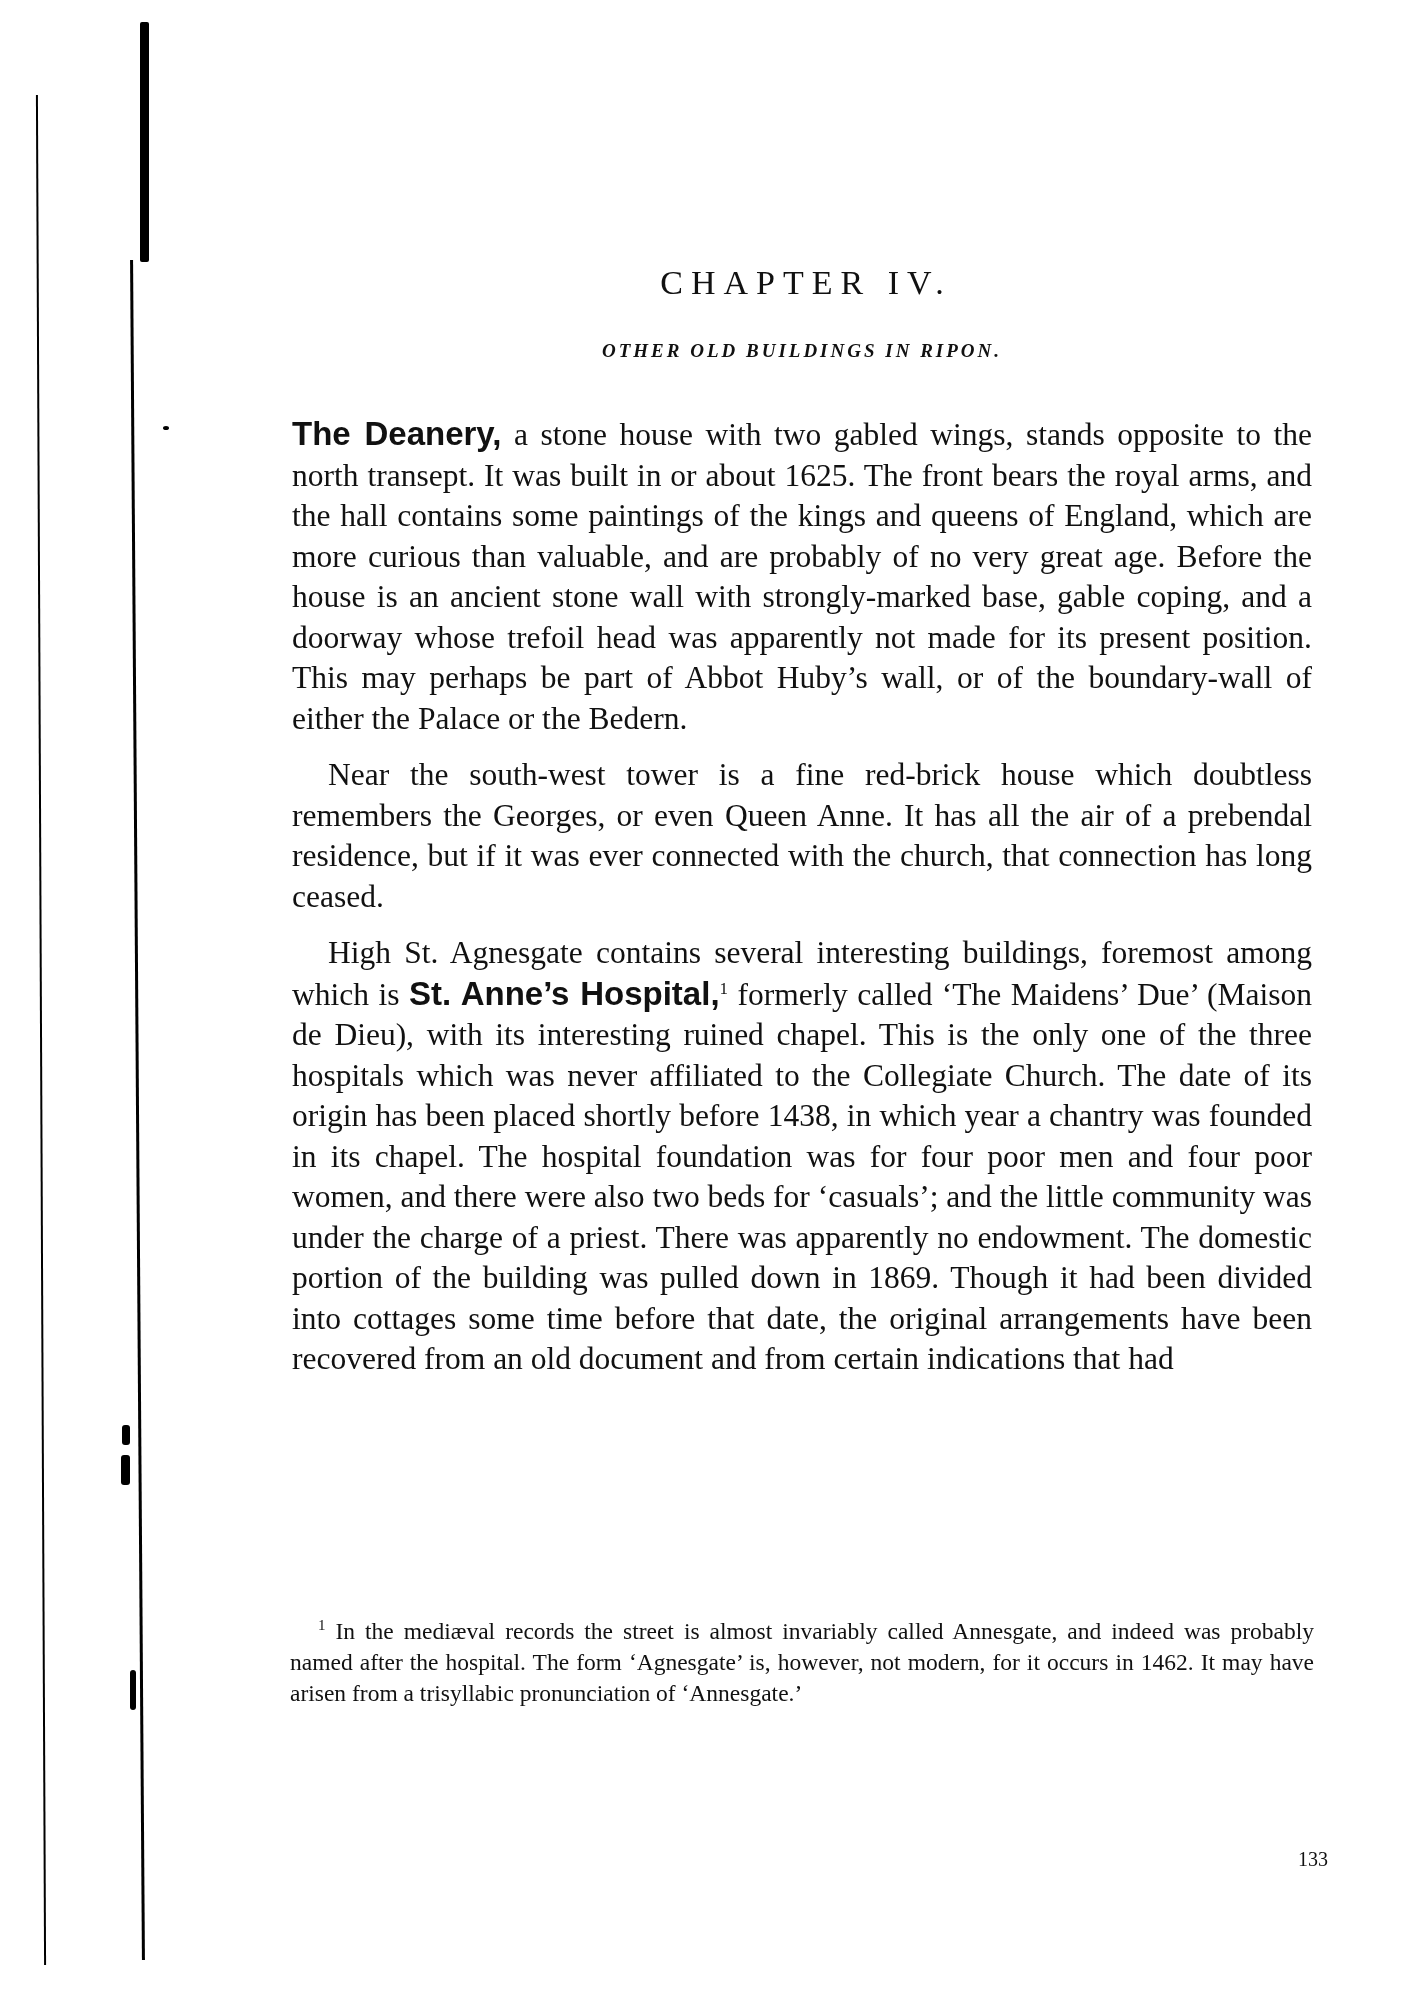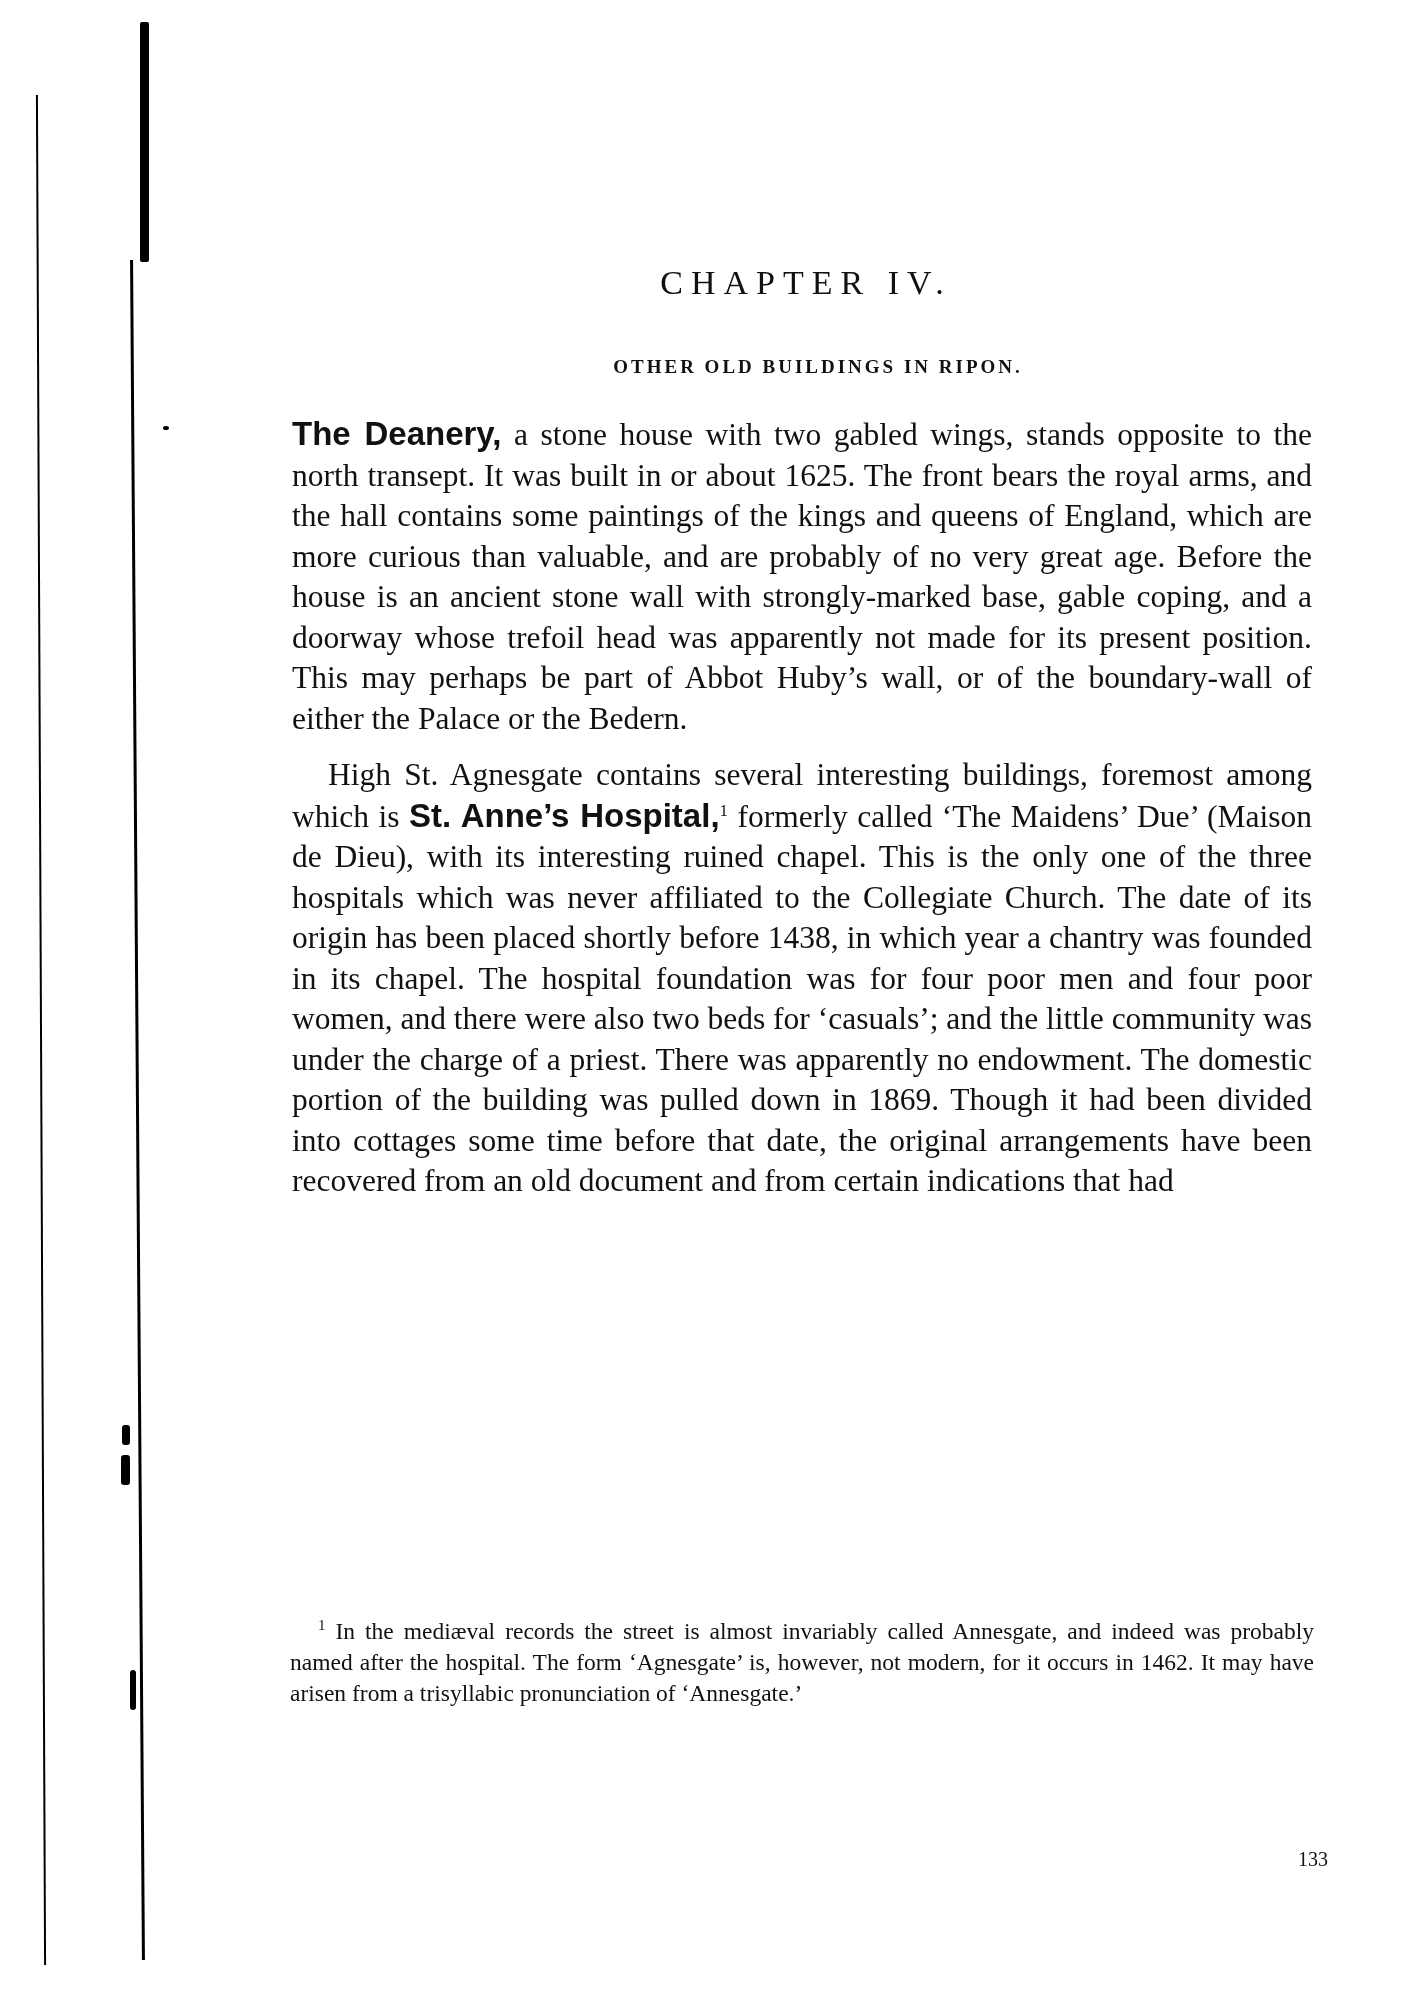--- a/index.html
+++ b/index.html
@@ -54,22 +54,23 @@
       font-weight: normal;
       margin: 4px;
     }
     .chapter-subtitle {
       position: absolute;
       top: 340px;
       left: 0;
       width: 1052px;
       text-align: center;
       font-size: 19px;
+      font-style: italic;
       letter-spacing: 3px;
-      margin: 16px;
+      margin: 0;
     }
     .body-text {
       position: absolute;
       top: 398px;
       left: 0;
       width: 1052px;
       font-size: 31.5px;
       line-height: 40.5px;
       text-align: justify;
     }
@@ -128,20 +129,21 @@
 <div class="binding-edge edge-blob-3"></div>
 <div class="speck" style="left:163px;top:426px;width:6px;height:4px;"></div>
 
 <div class="page">
 
   <h1 class="chapter-title">CHAPTER IV.</h1>
   <h2 class="chapter-subtitle">OTHER OLD BUILDINGS IN RIPON.</h2>
 
   <div class="body-text">
     <p><span class="bold-head">The Deanery,</span><span> a stone house with two gabled wings, stands opposite to the north transept.  It was built in or about 1625. The front bears the royal arms, and the hall contains some paintings of the kings and queens of England, which are more curious than valuable, and are probably of no very great age. Before the house is an ancient stone wall with strongly-marked base, gable coping, and a doorway whose trefoil head was apparently not made for its present position.  This may perhaps be part of Abbot Huby’s wall, or of the boundary-wall of either the Palace or the Bedern.</span></p>
+    <p class="indent"><span>Near the south-west tower is a fine red-brick house which doubtless remembers the Georges, or even Queen Anne.  It has all the air of a prebendal residence, but if it was ever connected with the church, that connection has long ceased.</span></p>
     <p class="indent"><span>High St. Agnesgate contains several interesting buildings, foremost among which is </span><span class="bold-head">St. Anne’s Hospital,</span><sup class="fnref">1</sup><span> formerly called ‘The Maidens’ Due’ (Maison de Dieu), with its interesting ruined chapel.  This is the only one of the three hospitals which was never affiliated to the Collegiate Church.  The date of its origin has been placed shortly before 1438, in which year a chantry was founded in its chapel.  The hospital foundation was for four poor men and four poor women, and there were also two beds for ‘casuals’; and the little community was under the charge of a priest.  There was apparently no endowment. The domestic portion of the building was pulled down in 1869.  Though it had been divided into cottages some time before that date, the original arrangements have been recovered from an old document and from certain indications that had</span></p>
   </div>
 
   <div class="footnotes">
     <p><sup>1</sup><span> In the mediæval records the street is almost invariably called Annesgate, and indeed was probably named after the hospital.  The form ‘Agnesgate’ is, however, not modern, for it occurs in 1462.  It may have arisen from a trisyllabic pronunciation of ‘Annesgate.’</span></p>
   </div>
 
   <div class="page-number">133</div>
 </div>
 

